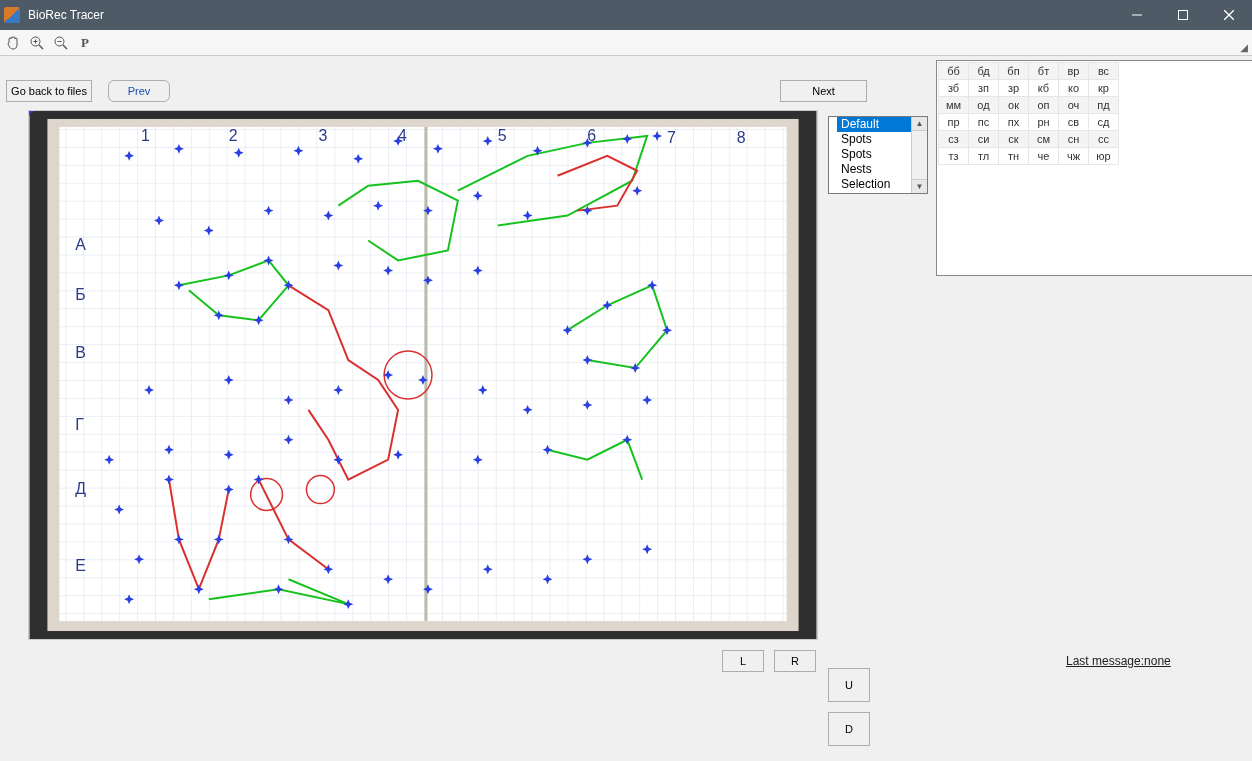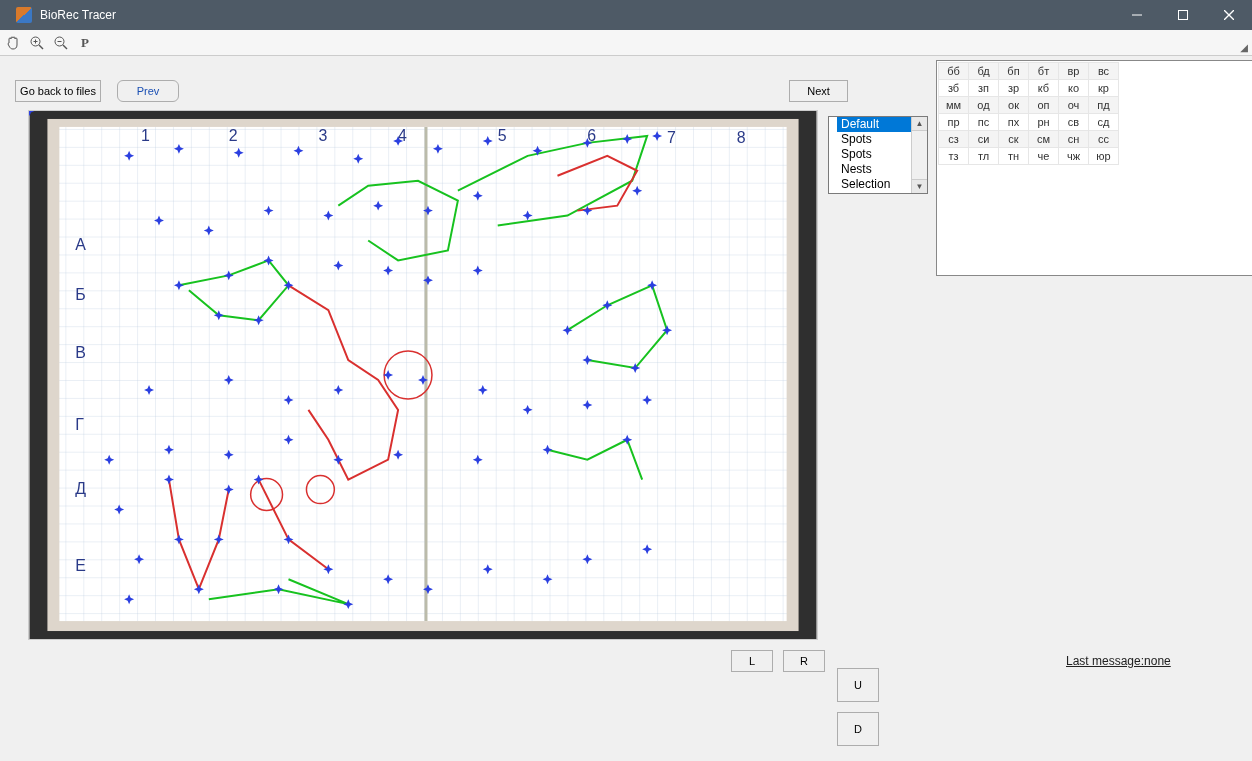--- a/index.html
+++ b/index.html
@@ -1,34 +1,34 @@
 <!DOCTYPE html>
 <html><head>
 <meta charset="utf-8">
 <style>
   * { box-sizing: border-box; margin: 0; padding: 0; font-family: "Segoe UI", Tahoma, sans-serif; }
   body { background: #f0f0f0; width: 1252px; height: 761px; overflow: hidden; position: relative; }
 
-  .titlebar { height: 30px; background: #4e5a66; color: #fff; display: flex; align-items: center; padding-left: 16px; font-size: 12px; }
+  .titlebar { height: 30px; background: #4e5a66; color: #fff; display: flex; align-items: center; padding-left: 4px; font-size: 12px; }
   .titlebar .logo { width: 16px; height: 16px; background: linear-gradient(135deg,#d97a2b 0 50%,#3b78c4 50% 100%); margin-right: 8px; border-radius: 2px; }
   .titlebar .title { flex: 1; }
   .titlebar .winbtn { width: 46px; height: 30px; display:flex; align-items:center; justify-content:center; color:#fff; cursor:pointer; }
 
   .toolbar { height: 26px; background: #f6f6f6; border-bottom: 1px solid #ccc; display:flex; align-items:center; padding: 0 4px; gap:6px; position:relative; }
   .toolbar .tool { width:18px; height:18px; display:flex; align-items:center; justify-content:center; color:#555; cursor:pointer; font-size:13px; }
   .toolbar .expandmark { position:absolute; right:4px; bottom:2px; font-size:10px; color:#666; }
 
   .workarea { position:absolute; top:56px; left:0; right:0; bottom:0; background:#f0f0f0; }
 
-  .button { background:#f0f0f0; border:1px solid #adadad; font-size:11px; color:#000; cursor:pointer; display:inline-flex; align-items:center; justify-content:center;margin-left:9px; }
+  .button { background:#f0f0f0; border:1px solid #adadad; font-size:11px; color:#000; cursor:pointer; display:inline-flex; align-items:center; justify-content:center; }
 
   .btn-goback { position:absolute; left:6px; top:24px; width:86px; height:22px; }
   .btn-prev   { position:absolute; left:108px; top:24px; width:62px; height:22px; color:#1a4fb3;border-radius:6px; }
   .pathbox    { position:absolute; left:178px; top:24px; width:588px; height:22px; border:1px solid #bcbcbc; background:#f6f6f6; color:#6a6a6a; font-size:12px; display:flex; align-items:center; justify-content:center; }
-  .btn-next   { position:absolute; left:780px; top:24px; width:59px; height:22px; }
+  .btn-next   { position:absolute; left:780px; top:24px; width:87px; height:22px; }
 
   .canvas { position:absolute; left:28px; top:54px; width:790px; height:530px; background:#fff; border:1px solid #ccc; }
   .canvas svg { width:100%; height:100%; display:block; }
 
   .listbox { position:absolute; left:828px; top:60px; width:100px; height:78px; background:#fff; border:1px solid #7a7a7a; font-size:12px; overflow:hidden;padding-left:8px; }
   .listbox .opt { padding:0 4px; height:15px; line-height:15px; cursor:pointer; }
   .listbox .opt.sel { background:#0078d7; color:#fff; }
   .listbox .scroll { position:absolute; right:0; top:0; bottom:0; width:16px; background:#f0f0f0; border-left:1px solid #ccc; }
   .listbox .scroll .arrow { height:14px; display:flex; align-items:center; justify-content:center; font-size:8px; color:#555; background:#e8e8e8; border-bottom:1px solid #ccc;}
   .listbox .scroll .arrow.bottom { position:absolute; bottom:0; left:0; right:0; border-top:1px solid #ccc; border-bottom:none;}

